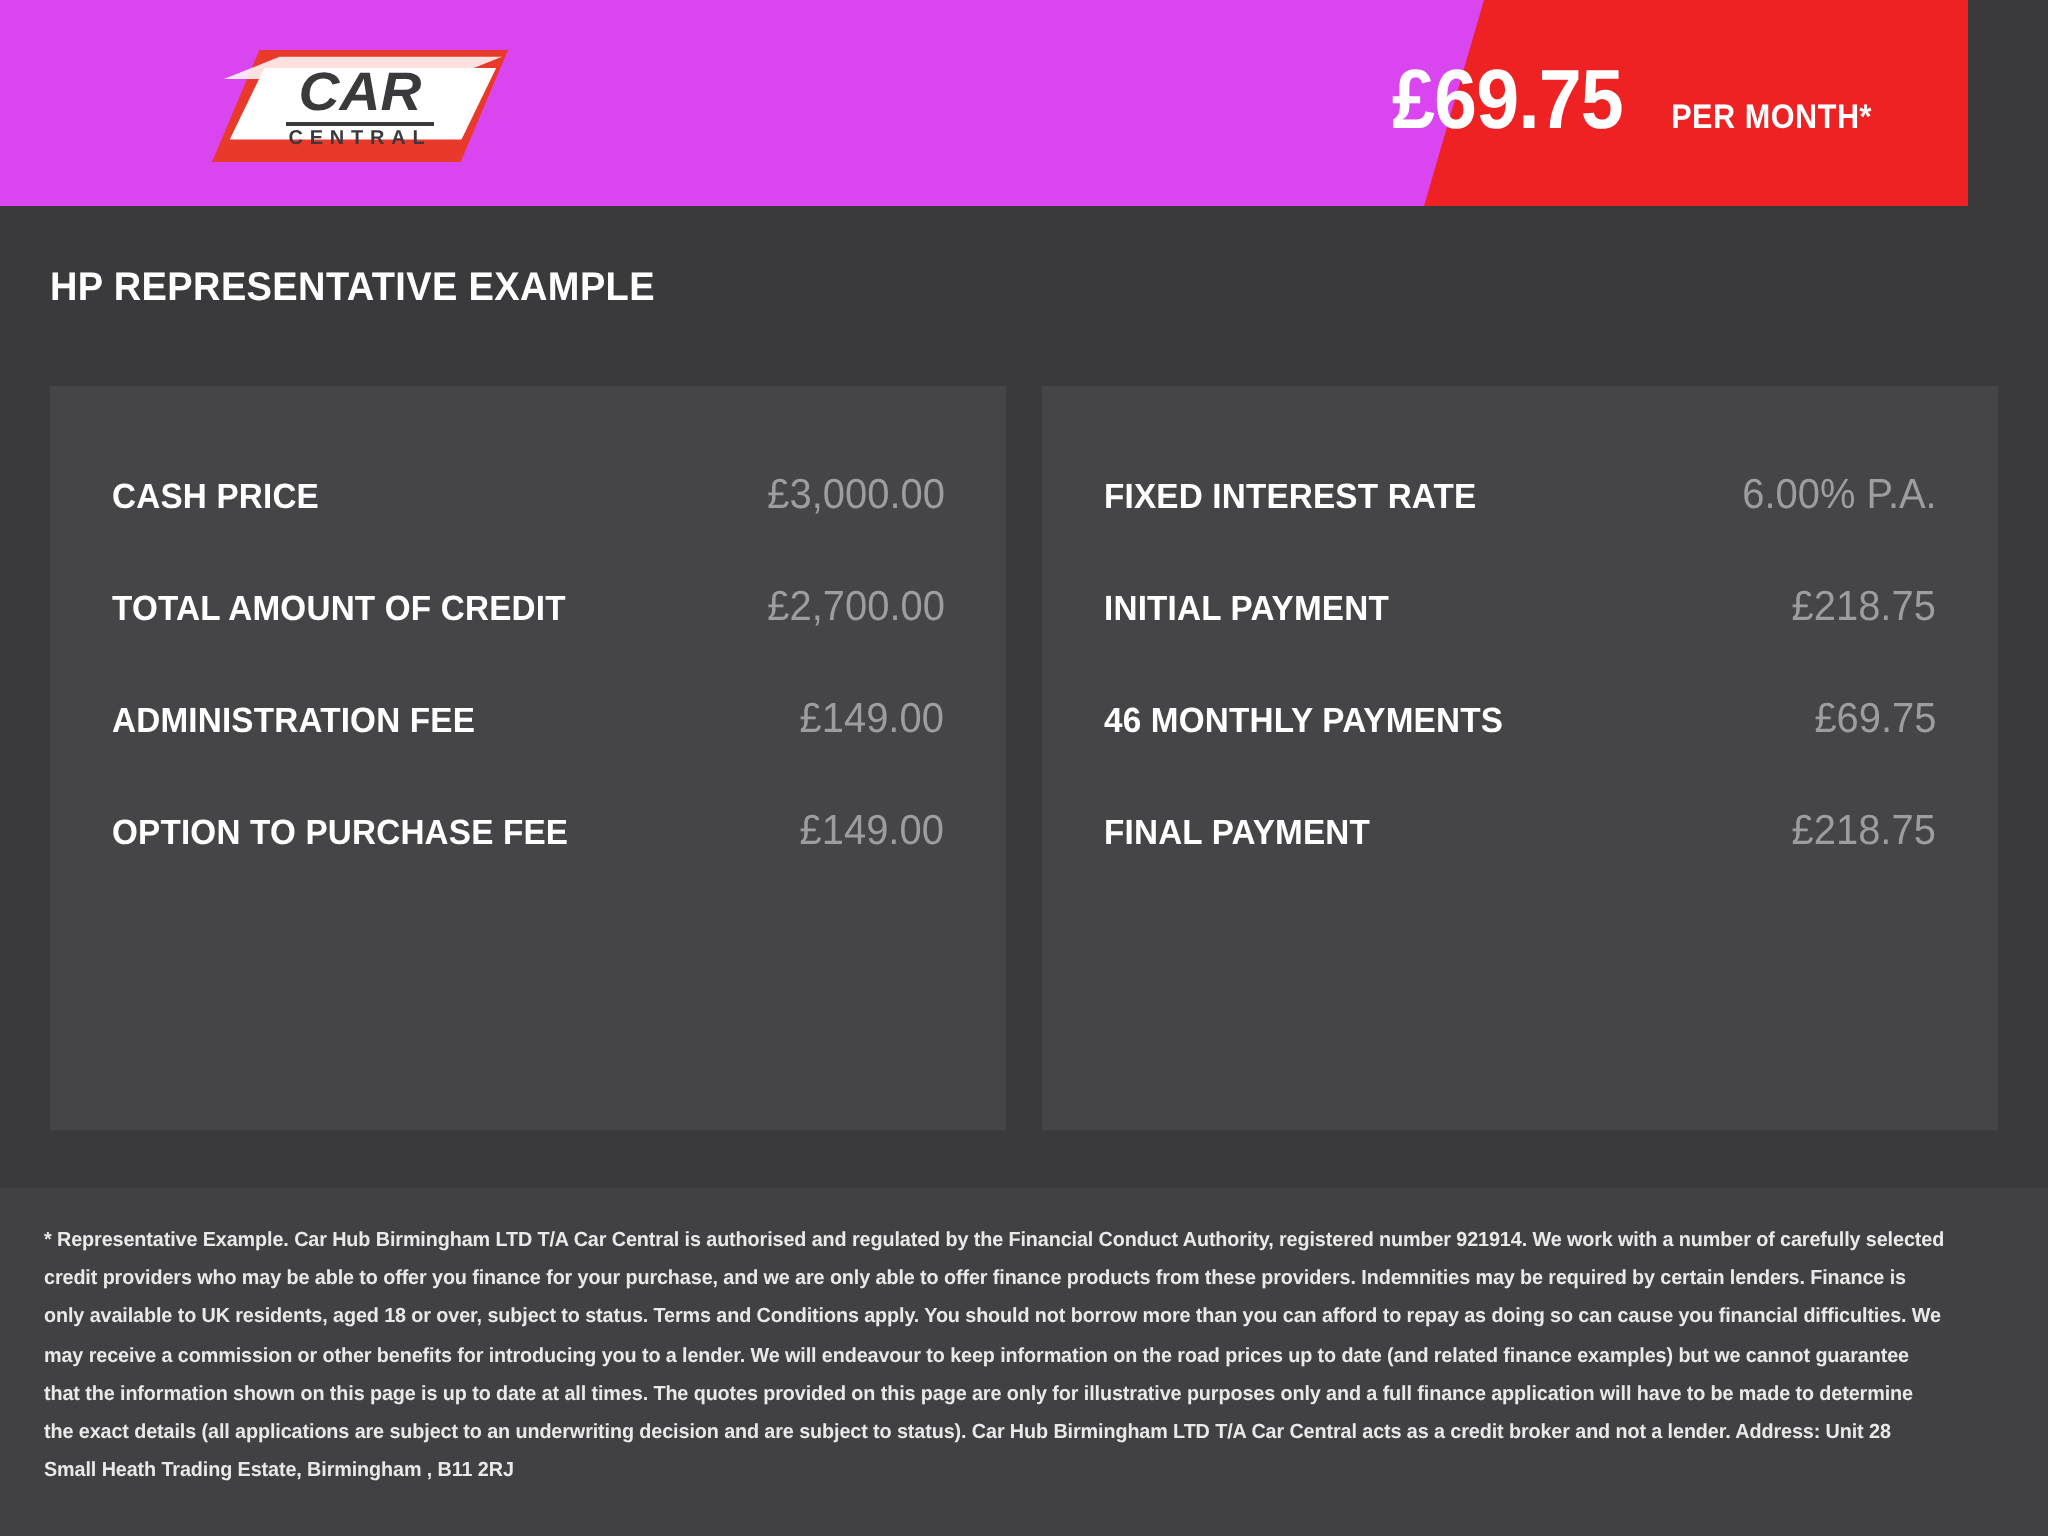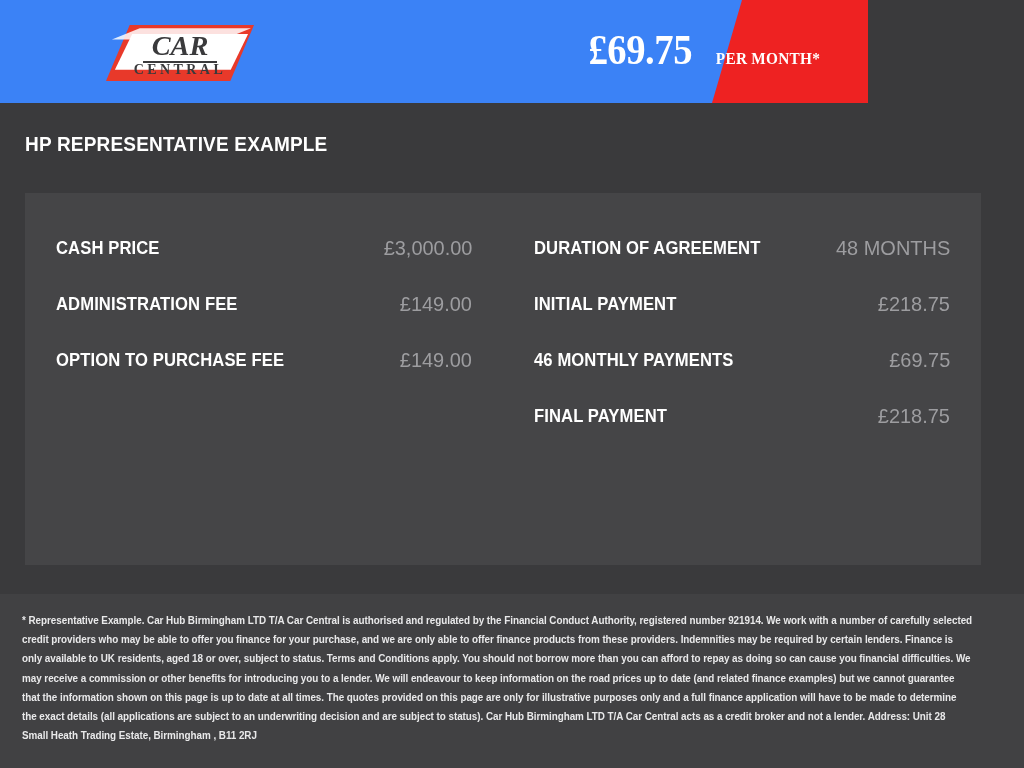--- a/index.html
+++ b/index.html
@@ -11,25 +11,24 @@
     height: 768px;
     overflow: hidden;
     background: #3a3a3c;
     font-family: "Liberation Sans", sans-serif;
     -webkit-font-smoothing: antialiased;
   }
 
   
   .header {
     position: relative;
-    width: 868px;
+    width: 984px;
     height: 103px;
-    background: #3b82f6;
+    background: #d946ef;
     overflow: hidden;
-    font-family: Liberation Serif, serif;
   }
   .header-red {
     position: absolute;
     top: 0;
     left: 0;
     width: 1024px;
     height: 103px;
     background: #ee2222;
     clip-path: polygon(742px 0, 1024px 0, 1024px 103px, 712px 103px);
   }
@@ -85,21 +84,21 @@
     display: block;
     transform: scaleX(1.05);
   }
   .logo-rule {
     width: 74px;
     height: 2px;
     background: #3a3a3c;
     margin: 1px auto 2px auto;
   }
   .logo-central {
-    font-size: 14px;
+    font-size: 10px;
     font-weight: bold;
     color: #3a3a3c;
     letter-spacing: 3.4px;
     display: block;
     line-height: 10px;
   }
 
   
   .price-block {
     position: absolute;
@@ -140,20 +139,21 @@
     transform-origin: left center;
   }
 
   .panels {
     position: absolute;
     left: 25px;
     top: 193px;
     width: 974px;
     height: 372px;
     display: flex;
+    justify-content: space-between;
   }
   .panel {
     width: 478px;
     height: 372px;
     background: #454547;
     box-sizing: border-box;
     padding: 27px 31px 0 31px;
   }
   .row {
     height: 56px;
@@ -228,33 +228,37 @@
 <div class="page-title">HP REPRESENTATIVE EXAMPLE</div>
 
 <div class="panels">
 
   <div class="panel">
     <div class="row">
       <span class="row-label">CASH PRICE</span>
       <span class="row-value">£3,000.00</span>
     </div>
     <div class="row">
+      <span class="row-label">TOTAL AMOUNT OF CREDIT</span>
+      <span class="row-value">£2,700.00</span>
+    </div>
+    <div class="row">
       <span class="row-label">ADMINISTRATION FEE</span>
       <span class="row-value">£149.00</span>
     </div>
     <div class="row">
       <span class="row-label">OPTION TO PURCHASE FEE</span>
       <span class="row-value">£149.00</span>
     </div>
   </div>
 
   <div class="panel">
     <div class="row">
-      <span class="row-label">DURATION OF AGREEMENT</span>
-      <span class="row-value">48 MONTHS</span>
+      <span class="row-label">FIXED INTEREST RATE</span>
+      <span class="row-value">6.00% P.A.</span>
     </div>
     <div class="row">
       <span class="row-label">INITIAL PAYMENT</span>
       <span class="row-value">£218.75</span>
     </div>
     <div class="row">
       <span class="row-label">46 MONTHLY PAYMENTS</span>
       <span class="row-value">£69.75</span>
     </div>
     <div class="row">

